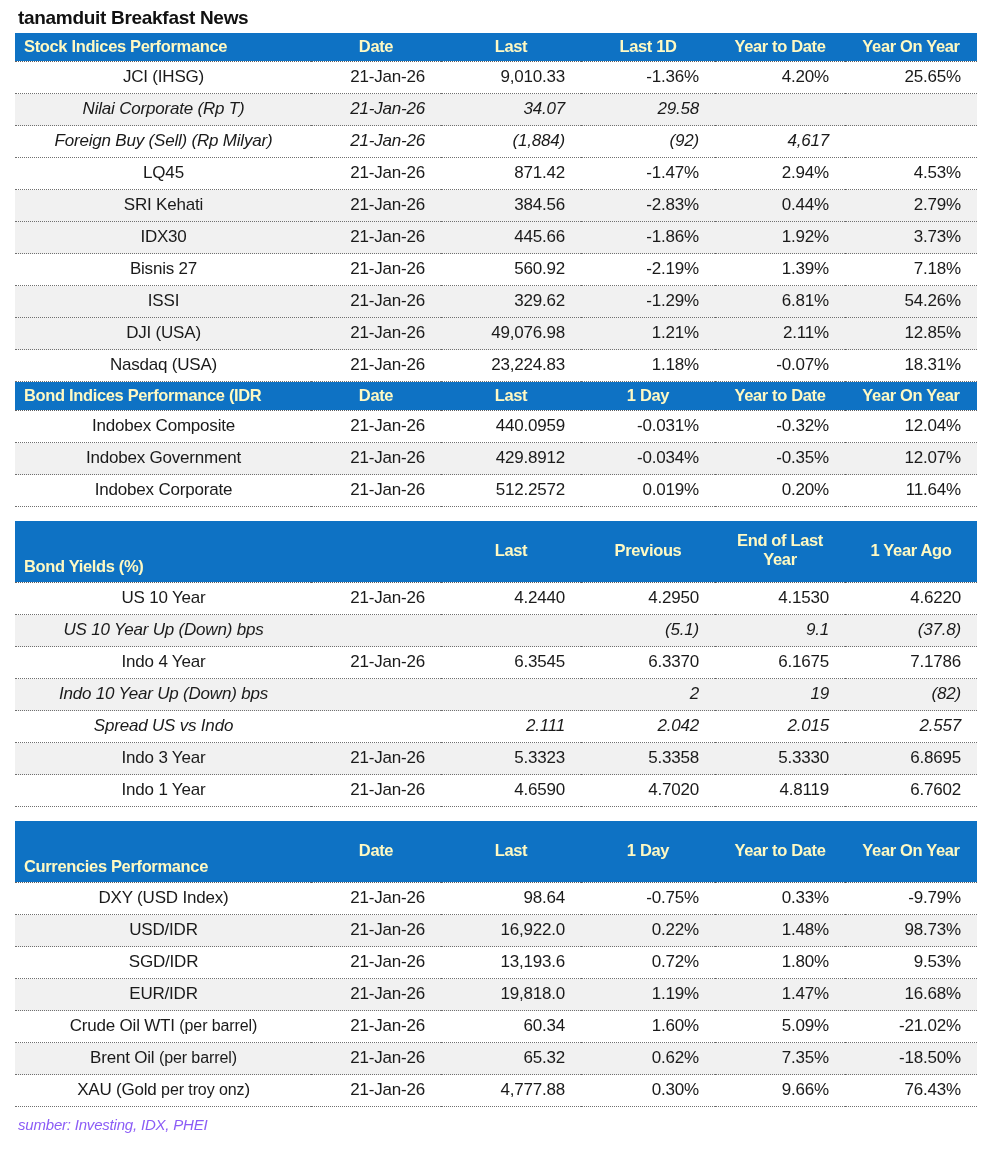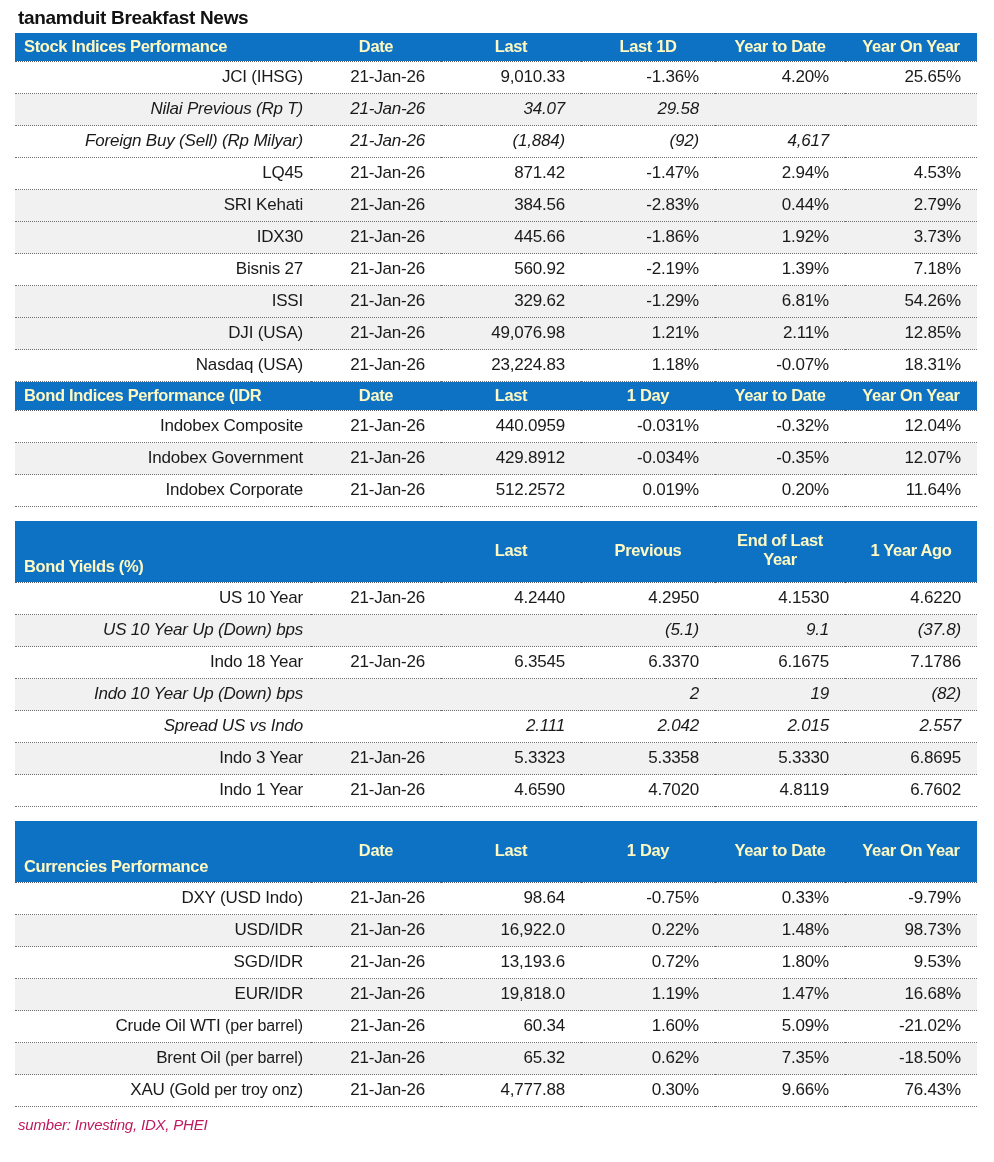--- a/index.html
+++ b/index.html
@@ -83,21 +83,21 @@
   tr.row > td {
     font-size: 17px;
     padding: 5px 8px 6px 8px;
     border-bottom: 1.3px dotted #707070;
     background: #ffffff;
     white-space: nowrap;
     letter-spacing: -0.2px;
   }
   tr.row.alt > td { background: #F1F1F1; }
   tr.row > td.lbl {
-    text-align: right;
+    text-align: center;
     padding-left: 9px;
   }
   tr.row > td.num {
     text-align: right;
     padding-right: 16px;
   }
   tr.row.ital > td { font-style: italic; }
 
   td.lbl .sub {
     font-size: 16px;
@@ -109,21 +109,21 @@
     height: 14px;
     padding: 0;
     border: 0;
     background: #ffffff;
   }
 
   
   .source {
     font-size: 15px;
     font-style: italic;
-    color: #be185d;
+    color: #8b5cf6;
     padding: 9px 0 0 18px;
     letter-spacing: -0.2px;
   }
 </style>
 </head>
 <body>
 
 <div id="page">
 
   <div class="doc-title">tanamduit Breakfast News</div>
@@ -150,21 +150,21 @@
 
       <tr class="row">
         <td class="lbl">JCI (IHSG)</td>
         <td class="num">21-Jan-26</td>
         <td class="num">9,010.33</td>
         <td class="num">-1.36%</td>
         <td class="num">4.20%</td>
         <td class="num">25.65%</td>
       </tr>
       <tr class="row alt ital">
-        <td class="lbl">Nilai Previous (Rp T)</td>
+        <td class="lbl">Nilai Corporate (Rp T)</td>
         <td class="num">21-Jan-26</td>
         <td class="num">34.07</td>
         <td class="num">29.58</td>
         <td class="num"></td>
         <td class="num"></td>
       </tr>
       <tr class="row ital">
         <td class="lbl">Foreign Buy (Sell) (Rp Milyar)</td>
         <td class="num">21-Jan-26</td>
         <td class="num">(1,884)</td>
@@ -287,21 +287,21 @@
       </tr>
       <tr class="row alt ital">
         <td class="lbl">US 10 Year Up (Down) bps</td>
         <td class="num"></td>
         <td class="num"></td>
         <td class="num">(5.1)</td>
         <td class="num">9.1</td>
         <td class="num">(37.8)</td>
       </tr>
       <tr class="row">
-        <td class="lbl">Indo 18 Year</td>
+        <td class="lbl">Indo 4 Year</td>
         <td class="num">21-Jan-26</td>
         <td class="num">6.3545</td>
         <td class="num">6.3370</td>
         <td class="num">6.1675</td>
         <td class="num">7.1786</td>
       </tr>
       <tr class="row alt ital">
         <td class="lbl">Indo 10 Year Up (Down) bps</td>
         <td class="num"></td>
         <td class="num"></td>
@@ -341,21 +341,21 @@
     <tbody>
       <tr class="sec tall">
         <th class="lbl">Currencies Performance</th>
         <th class="num">Date</th>
         <th class="num">Last</th>
         <th class="num">1 Day</th>
         <th class="num wrap">Year to Date</th>
         <th class="num wrap">Year On Year</th>
       </tr>
       <tr class="row">
-        <td class="lbl">DXY (USD Indo)</td>
+        <td class="lbl">DXY (USD Index)</td>
         <td class="num">21-Jan-26</td>
         <td class="num">98.64</td>
         <td class="num">-0.75%</td>
         <td class="num">0.33%</td>
         <td class="num">-9.79%</td>
       </tr>
       <tr class="row alt">
         <td class="lbl">USD/IDR</td>
         <td class="num">21-Jan-26</td>
         <td class="num">16,922.0</td>

